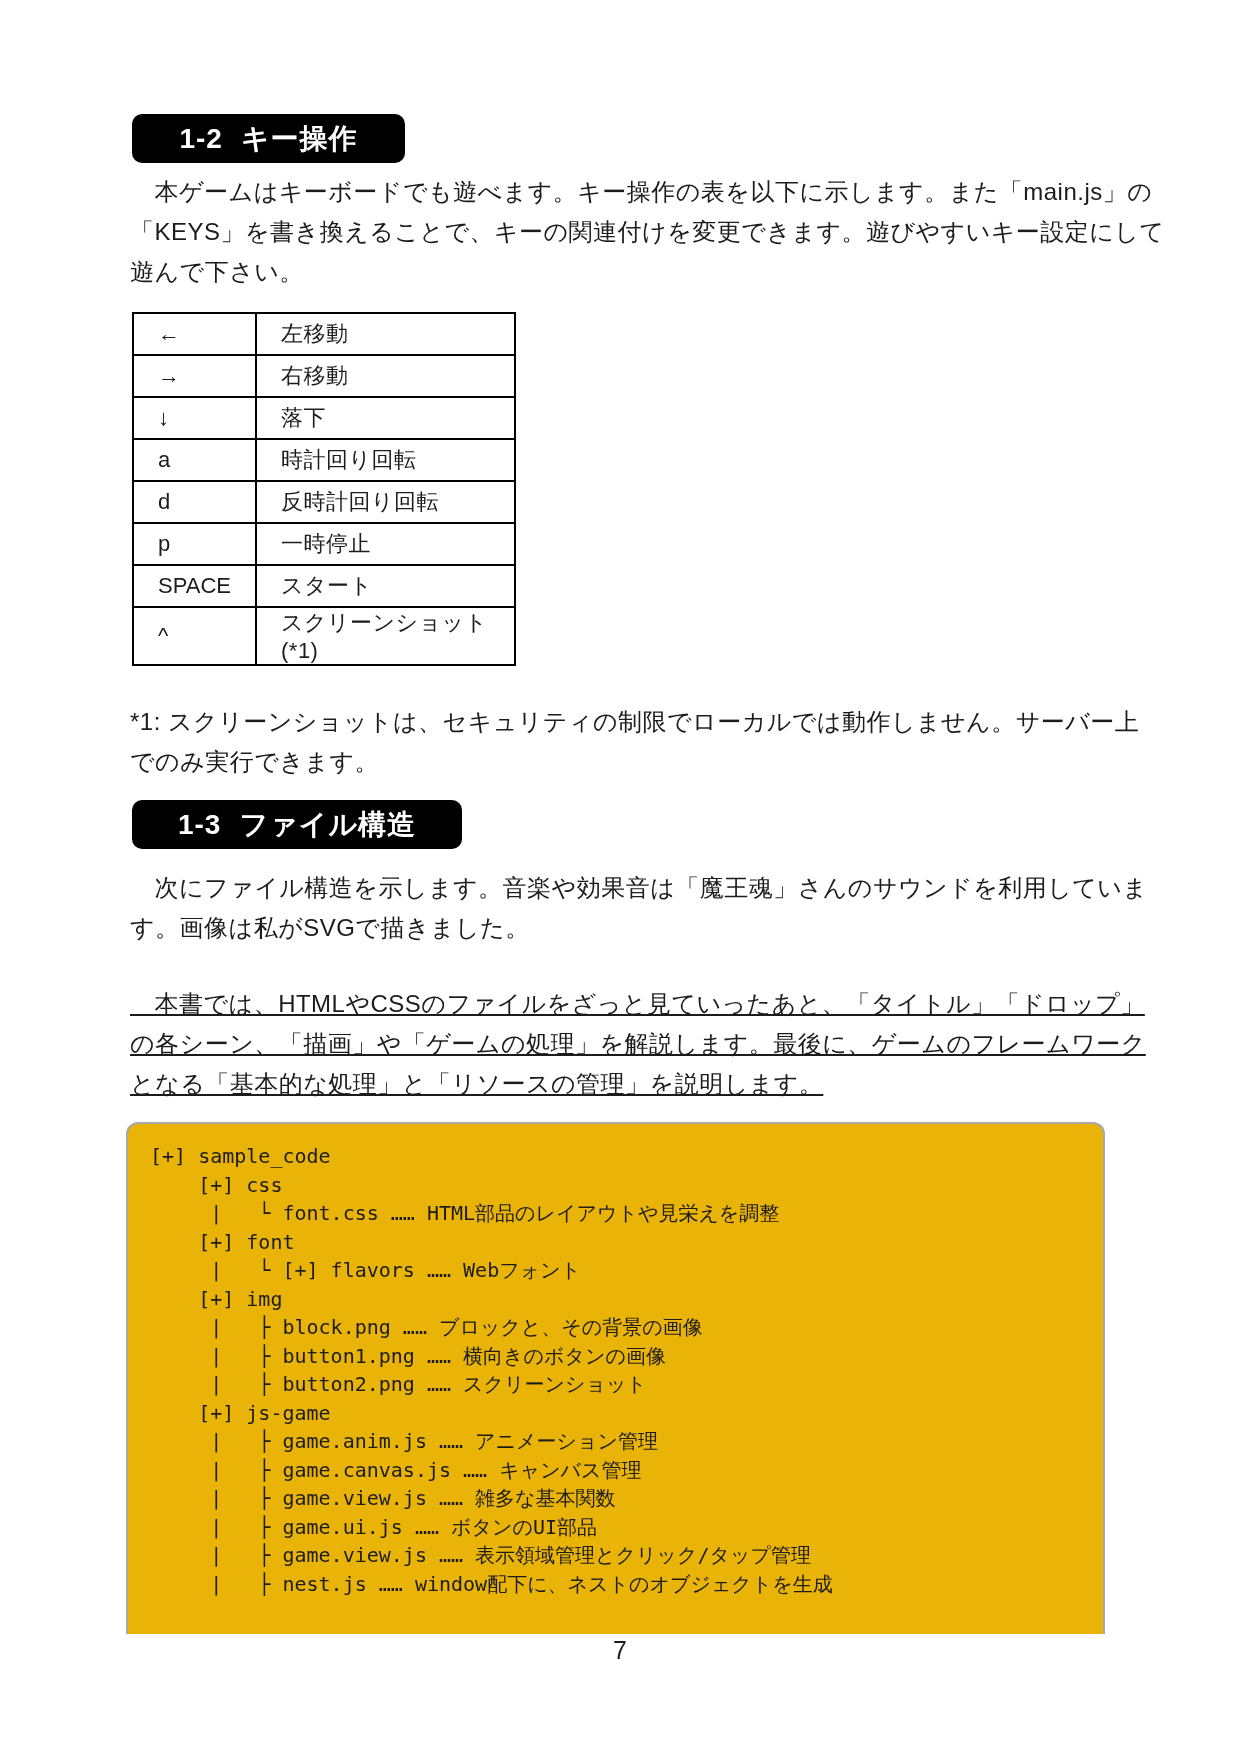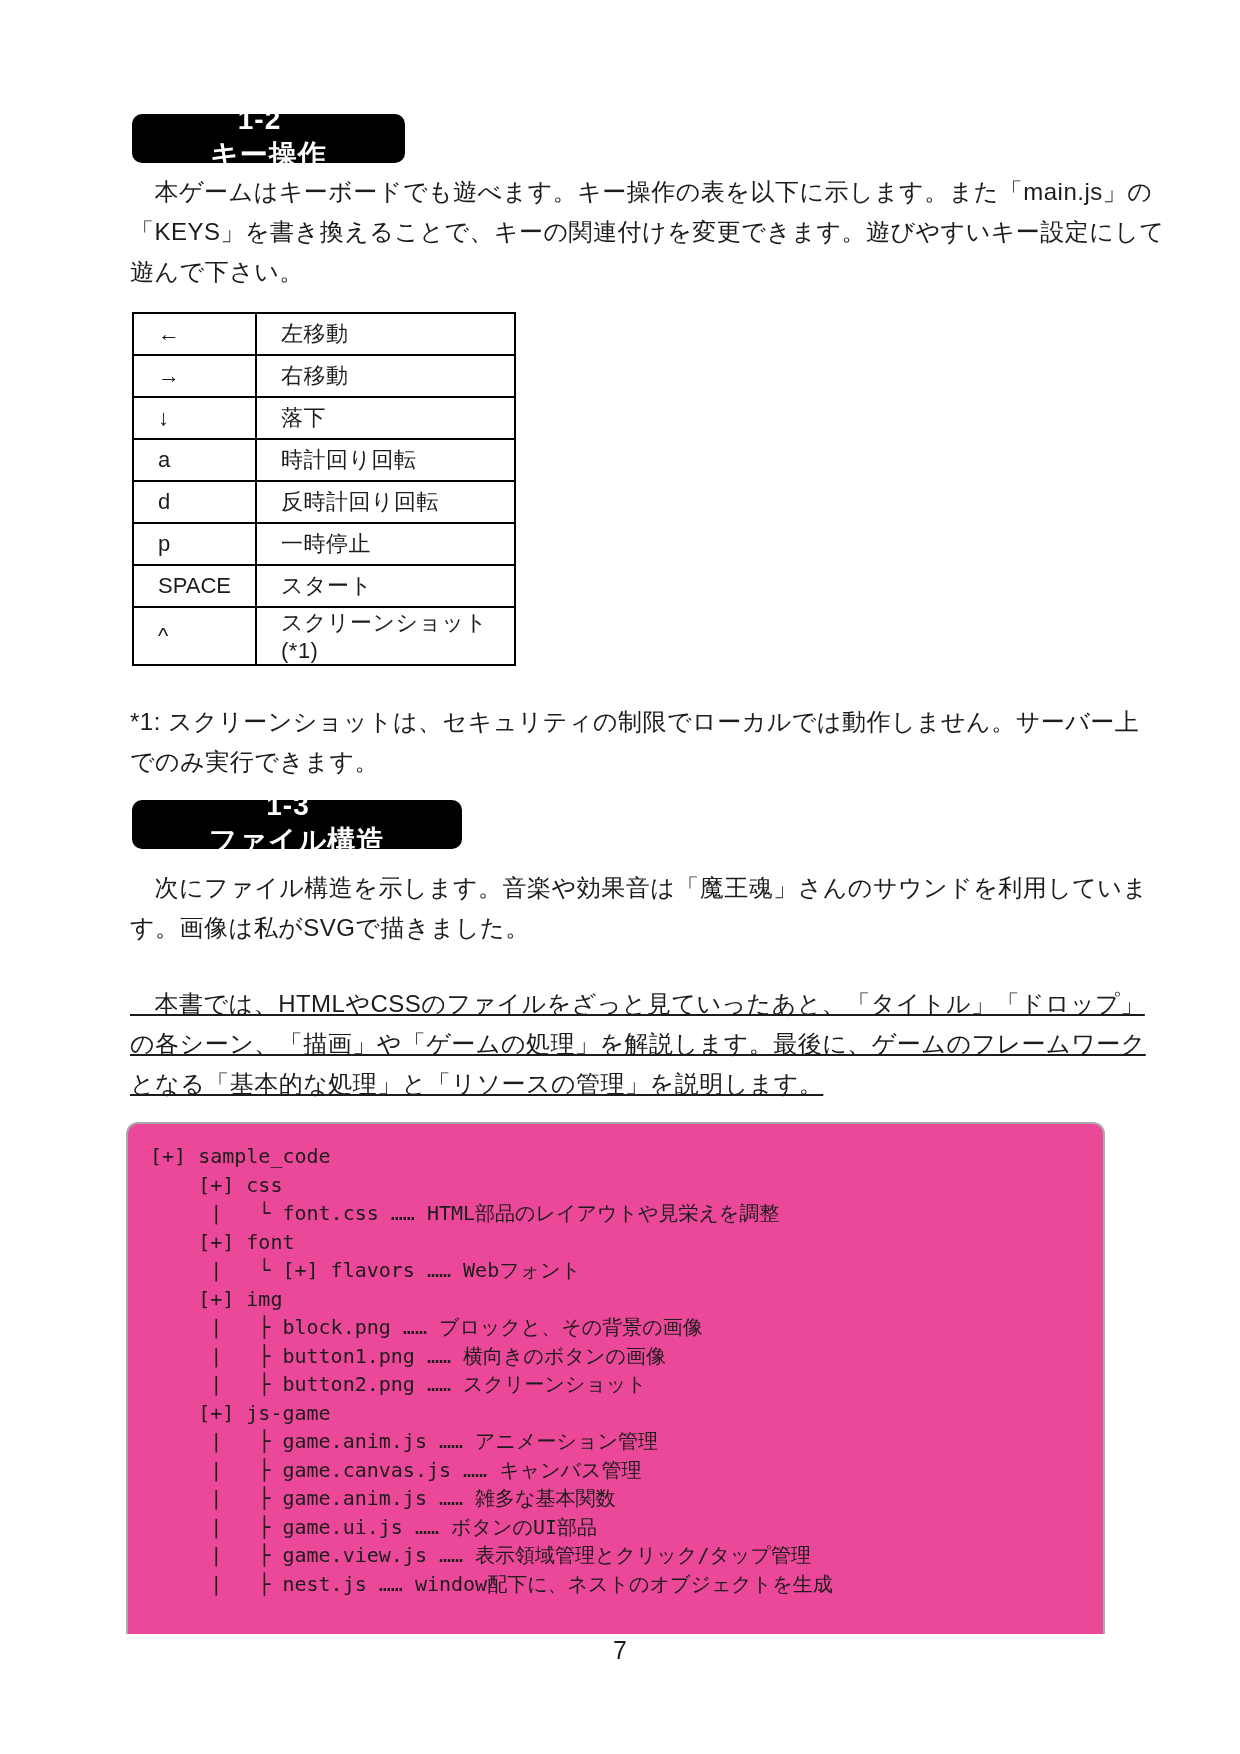--- a/index.html
+++ b/index.html
@@ -5,21 +5,21 @@
   * { margin:0; padding:0; box-sizing:border-box; }
   html,body { background:#ffffff; }
   .page {
     position:relative; width:1240px; height:1754px; background:#ffffff;
     font-family:"Liberation Sans", sans-serif; color:#1c1c1c; overflow:hidden;
   }
   .sec-heading {
     position:absolute; left:132px; height:49px;
     background:#000000; color:#ffffff; border-radius:10px;
     display:inline-flex; align-items:center; justify-content:center;
-    font-weight:bold; font-size:28px; padding:0 14px;flex-direction:column;
+    font-weight:bold; font-size:28px; padding:0 14px;
   }
   .sec-heading .h-num { margin-right:18px; letter-spacing:1px; }
   .sec-heading .h-title { letter-spacing:1px; }
   #h12 { top:114px; min-width:273px; }
   #h13 { top:800px; min-width:330px; }
   .para {
     position:absolute; left:130px; width:995px;
     font-size:24px; line-height:40px; letter-spacing:0.5px;
   }
   .para .line { display:block; white-space:pre; }
@@ -33,21 +33,21 @@
   }
   table.keys td {
     border:2px solid #000000; height:42px; font-size:22px;
     vertical-align:middle; padding:0 0 0 24px;
   }
   table.keys td.key { width:123px; }
   table.keys td.action { width:259px; letter-spacing:0.5px; }
   .codeblock {
     position:absolute; left:126px; top:1122px; width:979px; height:512px;
     border:2px solid #a9a9a9; border-bottom:none;
-    border-radius:12px 12px 0 0; background:#ec4899;
+    border-radius:12px 12px 0 0; background:#eab308;
     padding:18px 0 0 22px;
   }
   .codeblock .cline {
     display:block; white-space:pre;
     font-family:"DejaVu Sans Mono", monospace;
     font-size:20px; line-height:28.5px; color:#1c1c1c;
   }
   .pageno {
     position:absolute; left:0; top:1636px; width:1240px;
     text-align:center; font-size:25px; color:#1c1c1c;
@@ -133,21 +133,21 @@
     <span class="cline">     |   └ font.css …… HTML部品のレイアウトや見栄えを調整</span>
     <span class="cline">    [+] font</span>
     <span class="cline">     |   └ [+] flavors …… Webフォント</span>
     <span class="cline">    [+] img</span>
     <span class="cline">     |   ├ block.png …… ブロックと、その背景の画像</span>
     <span class="cline">     |   ├ button1.png …… 横向きのボタンの画像</span>
     <span class="cline">     |   ├ button2.png …… スクリーンショット</span>
     <span class="cline">    [+] js-game</span>
     <span class="cline">     |   ├ game.anim.js …… アニメーション管理</span>
     <span class="cline">     |   ├ game.canvas.js …… キャンバス管理</span>
-    <span class="cline">     |   ├ game.anim.js …… 雑多な基本関数</span>
+    <span class="cline">     |   ├ game.view.js …… 雑多な基本関数</span>
     <span class="cline">     |   ├ game.ui.js …… ボタンのUI部品</span>
     <span class="cline">     |   ├ game.view.js …… 表示領域管理とクリック/タップ管理</span>
     <span class="cline">     |   ├ nest.js …… window配下に、ネストのオブジェクトを生成</span>
   </div>
 
   <div class="pageno">7</div>
 
 </div>
 
 </body></html>

